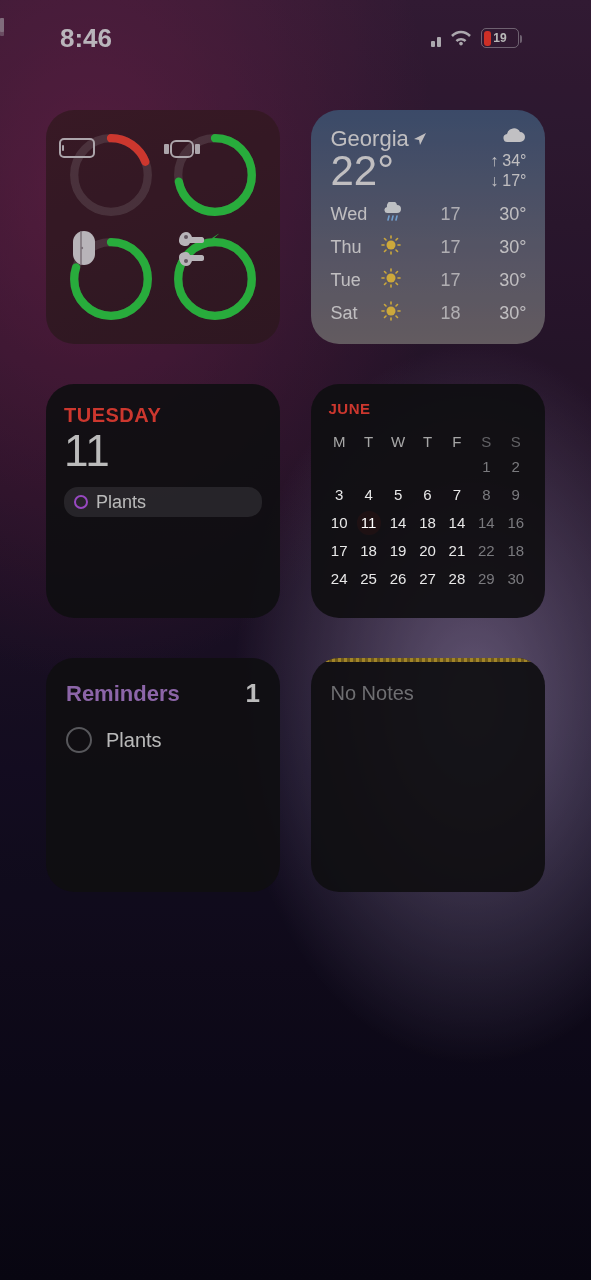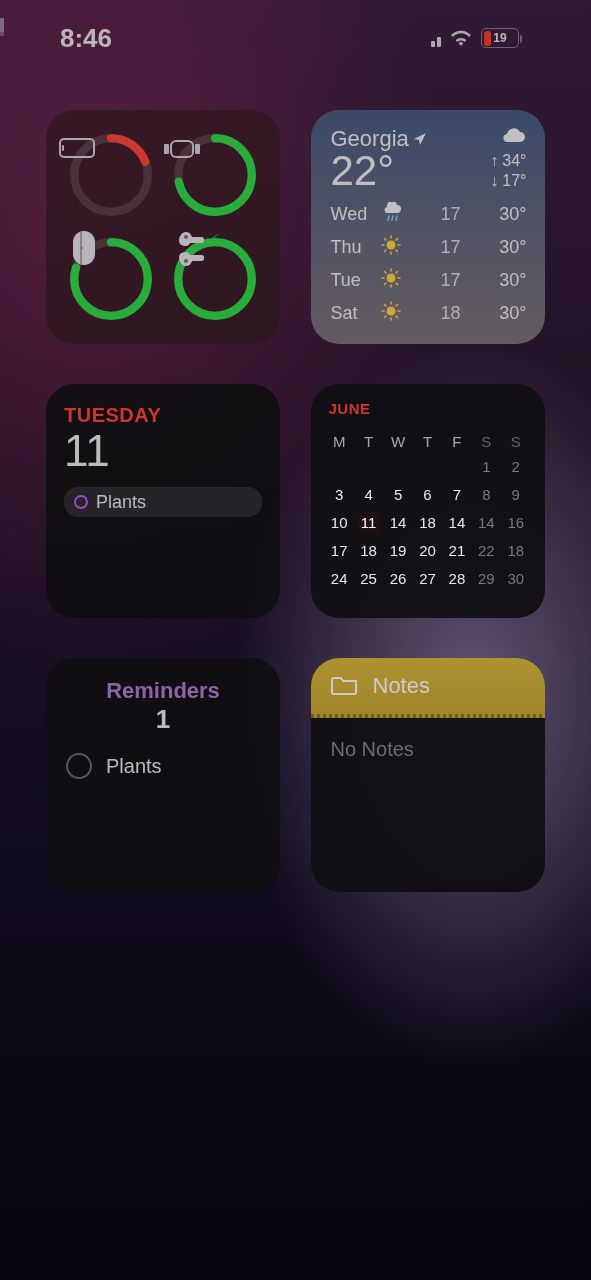--- a/index.html
+++ b/index.html
@@ -65,21 +65,21 @@
   .cal-grid { display:grid; grid-template-columns:repeat(7,1fr); row-gap:6px; text-align:center; font-size:15px; }
   .cal-head { color:#d0d0d0; font-weight:500; }
   .cal-head.weekend, .cal-day.weekend { color:#7a7a7e; }
   .cal-day { height:22px; line-height:22px; position:relative; }
   .cal-day.today { color:#fff; }
   .cal-day.today::before { content:""; position:absolute; left:50%; top:50%; width:24px; height:24px; background:#ff453a; border-radius:50%; transform:translate(-50%,-50%); z-index:-1; }
   .cal-day .n { position:relative; z-index:1; }
 
   
   .w-reminders { padding:20px 20px; }
-  .rem-head { display:flex; justify-content:space-between; align-items:center;flex-direction:column; }
+  .rem-head { display:flex; justify-content:space-between; align-items:center; }
   .rem-title { font-size:22px; font-weight:600; color:#af7fd2; }
   .rem-count { font-size:26px; font-weight:600; color:#eaeaea; }
   .rem-item { margin-top:18px; display:flex; align-items:center; gap:14px; font-size:20px; color:#e8e8e8; }
   .rem-circle { width:26px; height:26px; border:2px solid #6d6d72; border-radius:50%; }
 
   
   .w-notes { display:flex; flex-direction:column; background:rgba(20,18,22,0.92); }
   .notes-header { height:56px; background:linear-gradient(180deg,#d9b83f 0%,#caa534 100%); display:flex; align-items:center; gap:14px; padding:0 20px; color:#fff; font-size:22px; font-weight:500; }
   .notes-header svg { flex-shrink:0; }
   .notes-rip { height:4px; background:repeating-linear-gradient(90deg,#8d7120 0 3px,#caa534 3px 6px); }
@@ -332,25 +332,19 @@
       <div class="rem-title">Reminders</div>
       <div class="rem-count">1</div>
     </div>
     <div class="rem-item">
       <span class="rem-circle"></span>
       <span>Plants</span>
     </div>
   </div>
 
   <div class="widget w-notes">
-    <div class="notes-header">
-      <svg width="28" height="22" viewBox="0 0 28 22">
-          <path d="M3 3h7l2 3h13v11a2 2 0 0 1-2 2H3a2 2 0 0 1-2-2V5a2 2 0 0 1 2-2z" fill="none" stroke="#fff" stroke-width="2"></path>
-        </svg>
-      <span>Notes</span>
-    </div>
     <div class="notes-rip"></div>
     <div class="notes-body">No Notes</div>
   </div>
 
 </div>
 
 <div class="dim"></div>
 
 </body></html>

